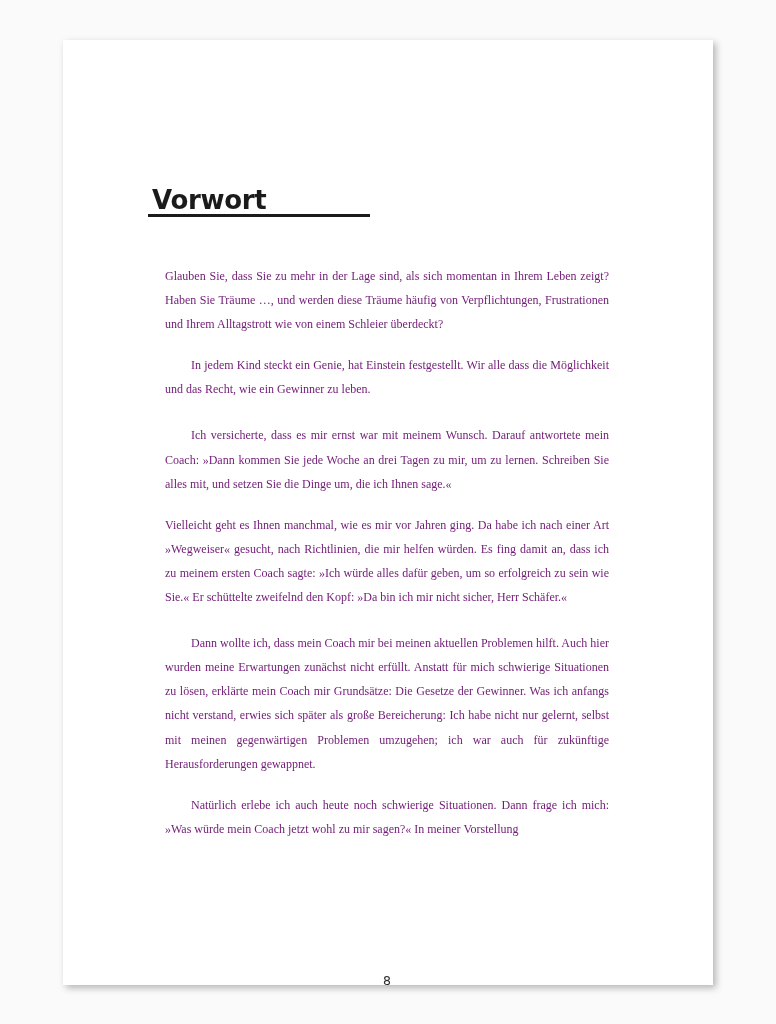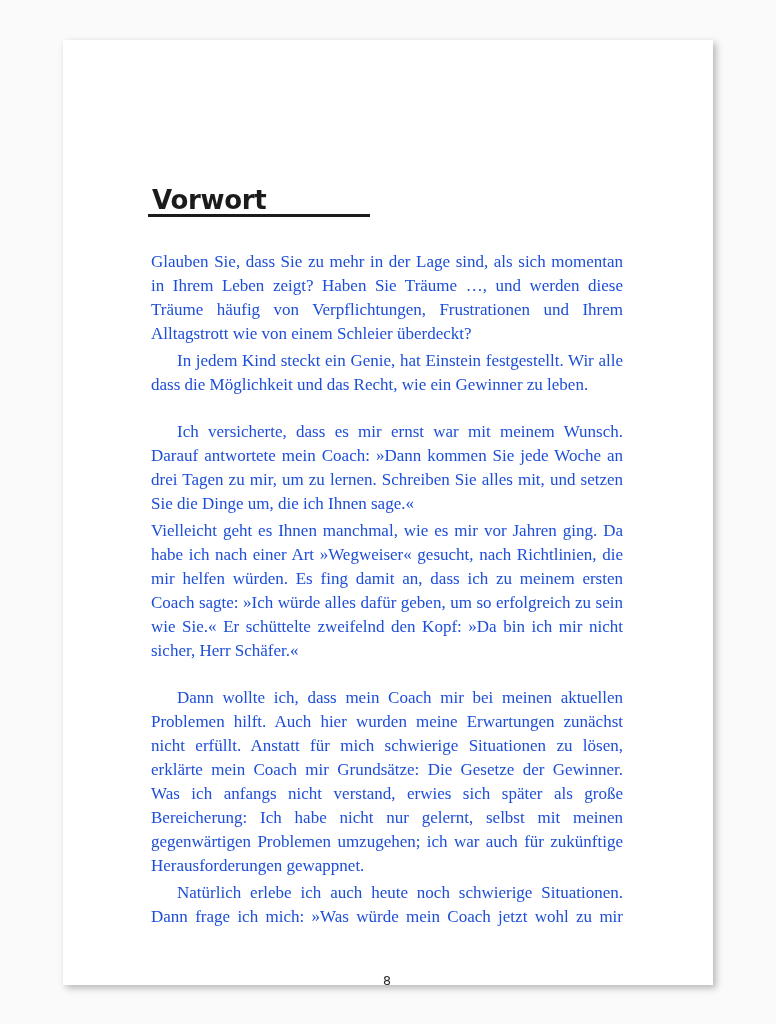--- a/index.html
+++ b/index.html
@@ -66,25 +66,25 @@
   }
 
   .para-block {
     margin: 0 0 22px 0;
   }
   .para-block:last-child {
     margin-bottom: 0;
   }
 
   .para {
-    margin: 3px;
+    margin: 17px;
     padding: 0;
-    font-size: 17px;
+    font-size: 12px;
     line-height: 24.1px;
-    color: #1d4ed8;
+    color: #701a75;
     text-align: justify;
     text-justify: inter-word;
     hyphens: manual;
     -webkit-hyphens: manual;
   }
   .para.indented {
     text-indent: 26px;
   }
 
   .page-number {

